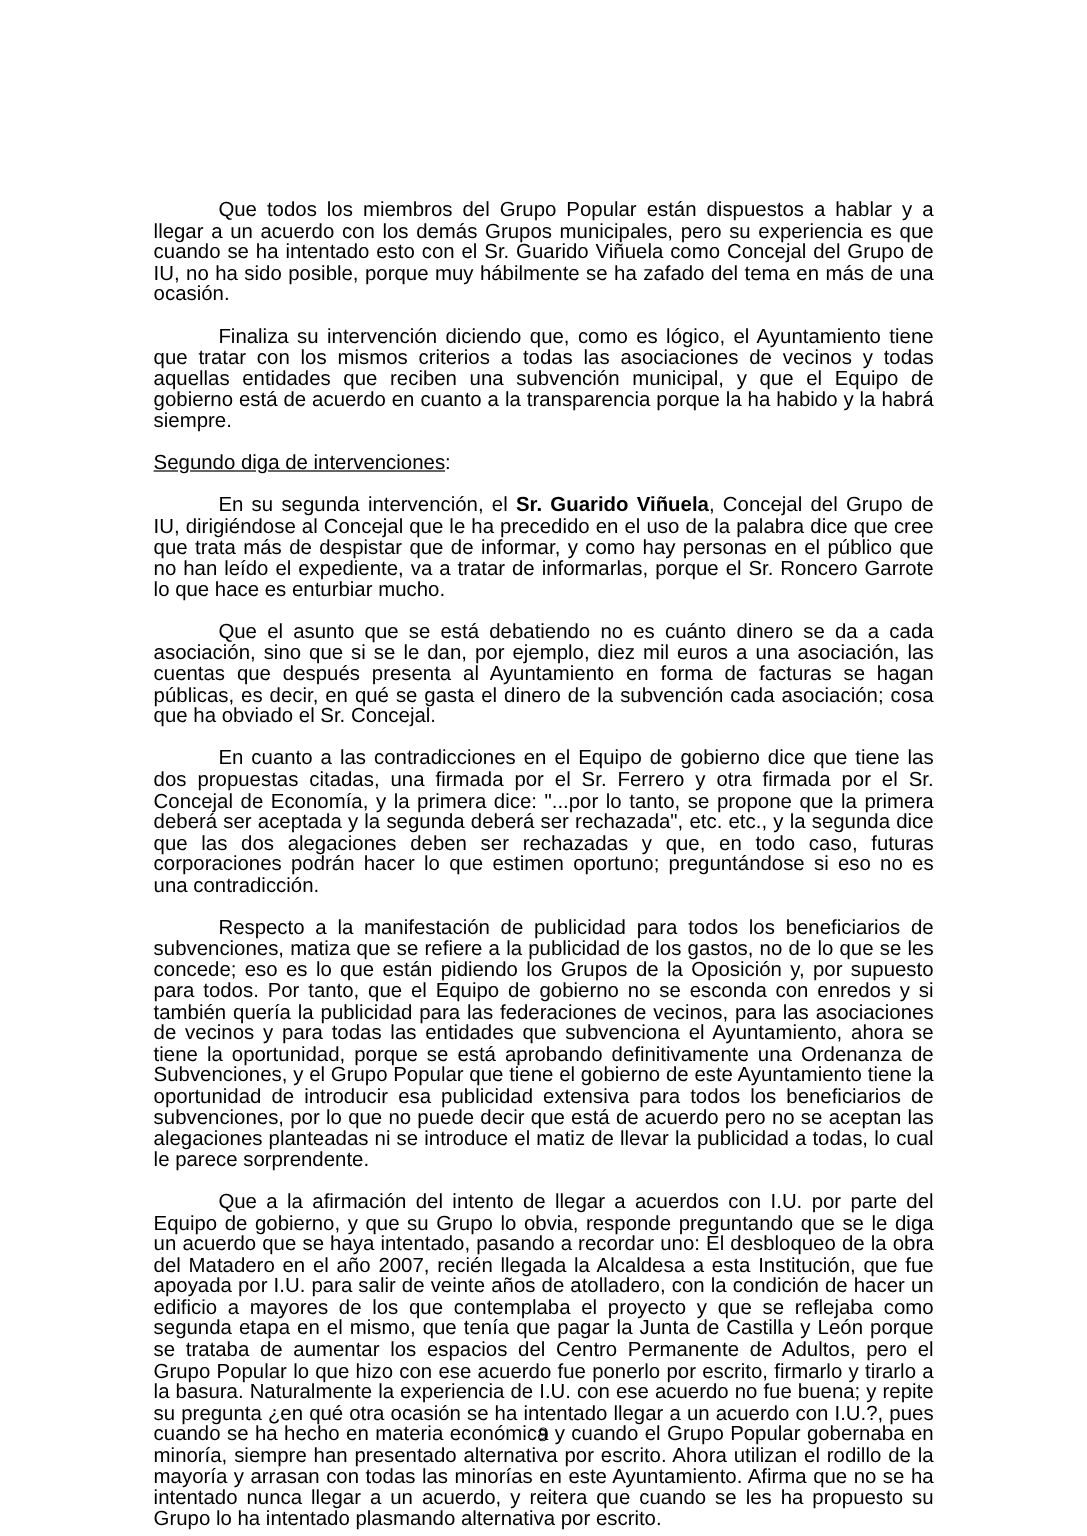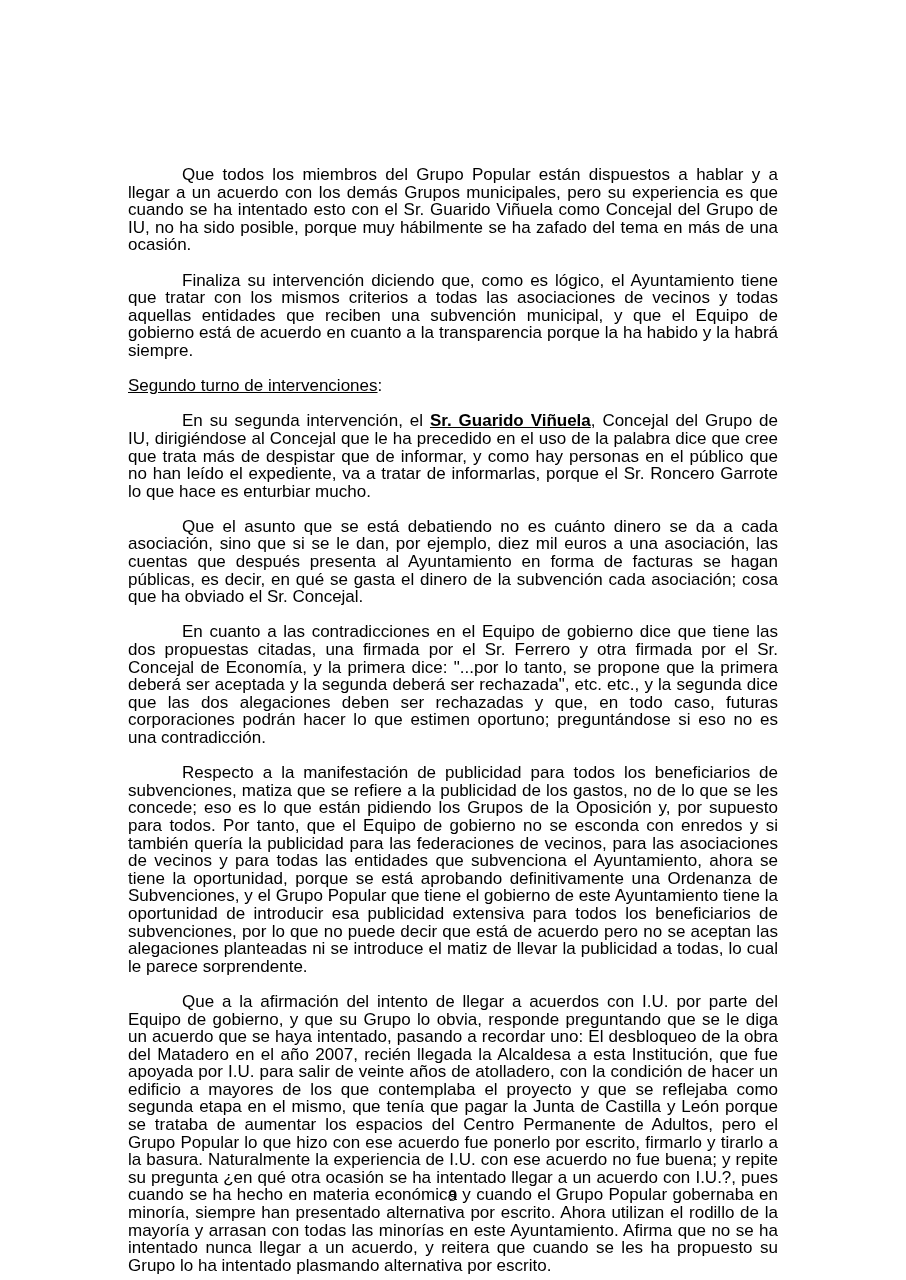--- a/index.html
+++ b/index.html
@@ -29,21 +29,20 @@
     margin: 0 0 17.6px 0;
   }
   .text-block p.indent {
     text-indent: 54px;
   }
   .run-underline {
     text-decoration: underline;
   }
   .run-bold-underline {
     font-weight: bold;
-    text-decoration: underline;
   }
   .run-italic {
   }
   .page-number {
     position: absolute;
     bottom: 74px;
     left: 0;
     width: 100%;
     text-align: center;
     font-family: "Liberation Serif", "DejaVu Serif", serif;
@@ -51,21 +50,21 @@
     color: #000000;
   }
 </style>
 </head>
 <body>
 
 <main class="page">
   <section class="text-block" id="text-block">
       <p class="body indent"><span class="run">Que todos los miembros del Grupo Popular están dispuestos a hablar y a llegar a un acuerdo con los demás Grupos municipales, pero su experiencia es que cuando se ha intentado esto con el Sr. Guarido Viñuela como Concejal del Grupo de IU, no ha sido posible, porque muy hábilmente se ha zafado del tema en más de una ocasión.</span></p>
       <p class="body indent"><span class="run">Finaliza su intervención diciendo que, como es lógico, el Ayuntamiento tiene que tratar con los mismos criterios a todas las asociaciones de vecinos y todas aquellas entidades que reciben una subvención municipal, y que el Equipo de gobierno está de acuerdo en cuanto a la transparencia porque la ha habido y la habrá siempre.</span></p>
-      <p class="heading"><span class="run run-underline">Segundo turno de intervenciones</span><span class="run">:</span></p>
+      <p class="heading"><span class="run run-underline">Segundo diga de intervenciones</span><span class="run">:</span></p>
       <p class="body indent"><span class="run">En su segunda intervención, el </span><span class="run run-bold-underline">Sr. Guarido Viñuela</span><span class="run">, Concejal del Grupo de IU, dirigiéndose al Concejal que le ha precedido en el uso de la palabra dice que cree que trata más de despistar que de informar, y como hay personas en el público que no han leído el expediente, va a tratar de informarlas, porque el Sr. Roncero Garrote lo que hace es enturbiar mucho.</span></p>
       <p class="body indent"><span class="run">Que el asunto que se está debatiendo no es cuánto dinero se da a cada asociación, sino que si se le dan, por ejemplo, diez mil euros a una asociación, las cuentas que después presenta al Ayuntamiento en forma de facturas se hagan públicas, es decir, en qué se gasta el dinero de la subvención cada asociación; cosa que ha obviado el Sr. Concejal.</span></p>
       <p class="body indent"><span class="run">En cuanto a las contradicciones en el Equipo de gobierno dice que tiene las dos propuestas citadas, una firmada por el Sr. Ferrero y otra firmada por el Sr. Concejal de Economía, y la primera dice: "</span><span class="run run-italic">...por lo tanto, se propone que la primera deberá ser aceptada y la segunda deberá ser rechazada",</span><span class="run"> etc. etc., y la segunda dice que las dos alegaciones deben ser rechazadas y que, en todo caso, futuras corporaciones podrán hacer lo que estimen oportuno; preguntándose si eso no es una contradicción.</span></p>
       <p class="body indent"><span class="run">Respecto a la manifestación de publicidad para todos los beneficiarios de subvenciones, matiza que se refiere a la publicidad de los gastos, no de lo que se les concede; eso es lo que están pidiendo los Grupos de la Oposición y, por supuesto para todos. Por tanto, que el Equipo de gobierno no se esconda con enredos y si también quería la publicidad para las federaciones de vecinos, para las asociaciones de vecinos y para todas las entidades que subvenciona el Ayuntamiento, ahora se tiene la oportunidad, porque se está aprobando definitivamente una Ordenanza de Subvenciones, y el Grupo Popular que tiene el gobierno de este Ayuntamiento tiene la oportunidad de introducir esa publicidad extensiva para todos los beneficiarios de subvenciones, por lo que no puede decir que está de acuerdo pero no se aceptan las alegaciones planteadas ni se introduce el matiz de llevar la publicidad a todas, lo cual le parece sorprendente.</span></p>
       <p class="body indent"><span class="run">Que a la afirmación del intento de llegar a acuerdos con I.U. por parte del Equipo de gobierno, y que su Grupo lo obvia, responde preguntando que se le diga un acuerdo que se haya intentado, pasando a recordar uno: El desbloqueo de la obra del Matadero en el año 2007, recién llegada la Alcaldesa a esta Institución, que fue apoyada por I.U. para salir de veinte años de atolladero, con la condición de hacer un edificio a mayores de los que contemplaba el proyecto y que se reflejaba como segunda etapa en el mismo, que tenía que pagar la Junta de Castilla y León porque se trataba de aumentar los espacios del Centro Permanente de Adultos, pero el Grupo Popular lo que hizo con ese acuerdo fue ponerlo por escrito, firmarlo y tirarlo a la basura. Naturalmente la experiencia de I.U. con ese acuerdo no fue buena; y repite su pregunta ¿en qué otra ocasión se ha intentado llegar a un acuerdo con I.U.?, pues cuando se ha hecho en materia económica y cuando el Grupo Popular gobernaba en minoría, siempre han presentado alternativa por escrito. Ahora utilizan el rodillo de la mayoría y arrasan con todas las minorías en este Ayuntamiento. Afirma que no se ha intentado nunca llegar a un acuerdo, y reitera que cuando se les ha propuesto su Grupo lo ha intentado plasmando alternativa por escrito.</span></p>
     </section>
   <footer class="page-number">9</footer>
 </main>
 
 </body></html>

